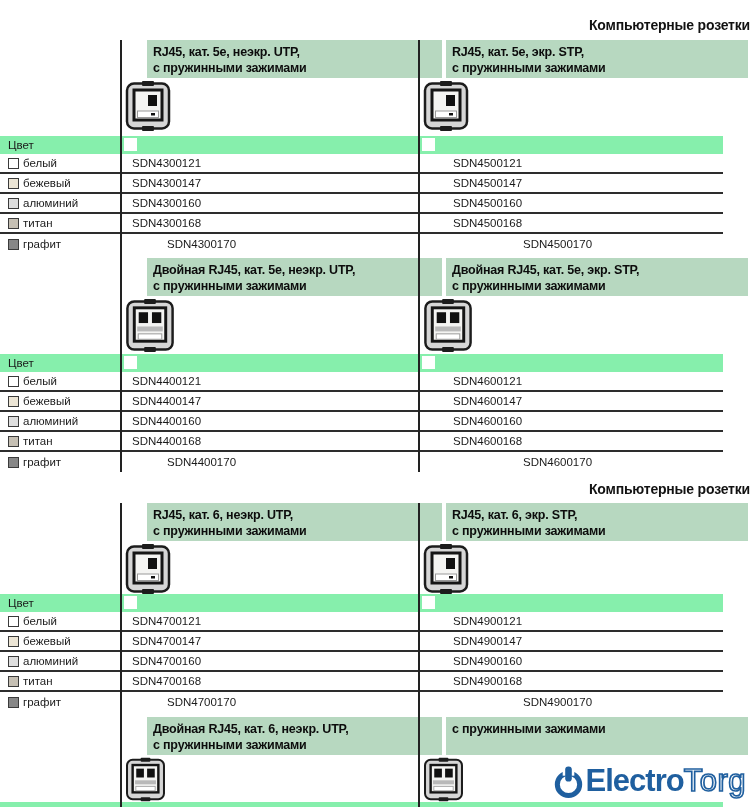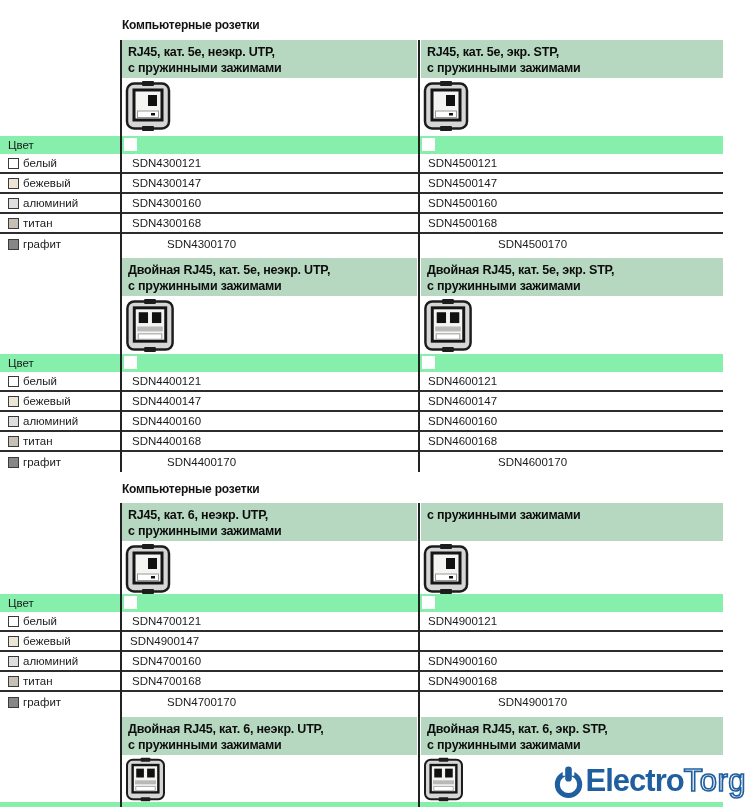--- a/index.html
+++ b/index.html
@@ -1,28 +1,28 @@
 <!DOCTYPE html>
 <html><head>
 <meta charset="utf-8">
 <style>
   * { box-sizing: border-box; margin: 0; padding: 0; }
   html, body { background: #ffffff; }
   body { font-family: "Liberation Sans", sans-serif; }
   .page { position: relative; width: 750px; height: 807px; background: #fff; overflow: hidden; }
 
-  .title { margin: 16px 0 6px 122px; font-size: 12px; line-height: 18px; font-weight: bold; color: #121212; letter-spacing: -0.2px; }
+  .title { margin: 16px 0 6px 122px; font-size: 14px; line-height: 18px; font-weight: bold; color: #121212; letter-spacing: -0.2px; text-align: right; }
   .title.t2 { margin: 8px 0 5px 122px; }
 
   .tablewrap { position: relative; width: 723px; }
   .vline { position: absolute; top: 0; bottom: 0; width: 2px; background: #222; z-index: 5; }
   .vl1 { left: 120px; }
   .vl2 { left: 418px; }
 
-  .hrow { display: flex; height: 38px; }
+  .hrow { display: flex; height: 38px; padding-left: 25px; }
   .sp { width: 122px; flex: 0 0 auto; }
   .gcell { background: #b7d8c0; font-weight: bold; font-size: 12.5px; line-height: 16px; padding: 4px 4px 0 6px; color: #0c0c0c; letter-spacing: -0.2px; }
   .gc1 { width: 295px; flex: 0 0 auto; }
   .hgap { width: 4px; flex: 0 0 auto; }
   .gc2 { width: 302px; flex: 0 0 auto; }
 
   .imgrow { display: flex; }
   .imgrow-a { height: 58px; }
   .imgrow-b { height: 53px; }
   .imgrow-c { height: 47px; }
@@ -33,21 +33,21 @@
   .wsq { position: absolute; width: 13px; height: 13px; background: #fff; top: 2px; }
   .wsq1 { left: 124px; }
   .wsq2 { left: 422px; }
   .cvet-partial { height: 18px; }
 
   .crow { display: flex; height: 20px; align-items: center; font-size: 11.5px; color: #1a1a1a; border-bottom: 2px solid #2d2d2d; }
   .crow.last { border-bottom: none; gap: 35px; }
   .namecell { width: 124px; flex: 0 0 auto; display: flex; align-items: center; gap: 4px; padding-left: 8px; }
   .swatch { width: 11px; height: 11px; border: 1px solid #3a3a3a; display: inline-block; flex: 0 0 auto; background: #fff; }
   .codecell1 { width: 298px; flex: 0 0 auto; padding-left: 8px; }
-  .codecell2 { padding-left: 6px; }
+  .codecell2 { padding-left: 6px; margin-left: 25px; }
 
   .ggap { height: 4px; }
   .ggap5 { height: 5px; }
 
   .logo { position: absolute; right: 4px; bottom: 8px; display: flex; align-items: center; z-index: 20; background: #fff; padding-left: 2px; }
   .logo-icon { margin-right: 1px; margin-top: 2px; }
   .logo-solid { font-size: 31px; font-weight: bold; color: #1f5f9f; letter-spacing: -1px; }
   .logo-outline { font-size: 31px; font-weight: normal; color: #ffffff; -webkit-text-stroke: 1.7px #1f5f9f; letter-spacing: 0.5px; }
 
   .socket-svg { display: block; }
@@ -241,20 +241,21 @@
     <div class="vline vl2"></div>
 
     <div class="hrow">
       <div class="sp"></div>
       <div class="gcell gc1">
         <div>RJ45, кат. 6, неэкр. UTP,</div>
         <div>с пружинными зажимами</div>
       </div>
       <div class="hgap"></div>
       <div class="gcell gc2">
+        <div>RJ45, кат. 6, экр. STP,</div>
         <div>с пружинными зажимами</div>
       </div>
     </div>
     <div class="imgrow imgrow-b">
       <div class="sp"></div>
       <div class="imgcell">
           <svg class="socket-svg" width="46" height="52" viewBox="0 0 46 52">
     <rect x="2" y="3.5" width="42" height="45" rx="7" fill="#d6d6d6" stroke="#1c1c1c" stroke-width="2.5"></rect>
     <rect x="17" y="1" width="12" height="5" rx="1" fill="#1c1c1c"></rect>
     <rect x="17" y="46" width="12" height="5" rx="1" fill="#1c1c1c"></rect>
@@ -287,20 +288,21 @@
           <span>белый</span>
         </div>
       <div class="codecell1">SDN4700121</div>
       <div class="codecell2">SDN4900121</div>
     </div>
     <div class="crow">
       <div class="namecell">
           <span class="swatch" style="background: rgb(236, 229, 213);"></span>
           <span>бежевый</span>
         </div>
+      <div class="codecell1">SDN4700147</div>
       <div class="codecell2">SDN4900147</div>
     </div>
     <div class="crow">
       <div class="namecell">
           <span class="swatch" style="background: rgb(222, 222, 222);"></span>
           <span>алюминий</span>
         </div>
       <div class="codecell1">SDN4700160</div>
       <div class="codecell2">SDN4900160</div>
     </div>
@@ -324,21 +326,20 @@
     <div class="ggap5"></div>
 
     <div class="hrow">
       <div class="sp"></div>
       <div class="gcell gc1">
         <div>Двойная RJ45, кат. 6, неэкр. UTP,</div>
         <div>с пружинными зажимами</div>
       </div>
       <div class="hgap"></div>
       <div class="gcell gc2">
-        <div>Двойная RJ45, кат. 6, экр. STP,</div>
         <div>с пружинными зажимами</div>
       </div>
     </div>
     <div class="imgrow imgrow-c">
       <div class="sp"></div>
       <div class="imgcell">
           <svg class="socket-svg" width="41" height="45" viewBox="0 0 50 56">
     <rect x="2" y="3.5" width="46" height="49" rx="7" fill="#d6d6d6" stroke="#1c1c1c" stroke-width="2.5"></rect>
     <rect x="19" y="1" width="12" height="5" rx="1" fill="#1c1c1c"></rect>
     <rect x="19" y="50" width="12" height="5" rx="1" fill="#1c1c1c"></rect>

